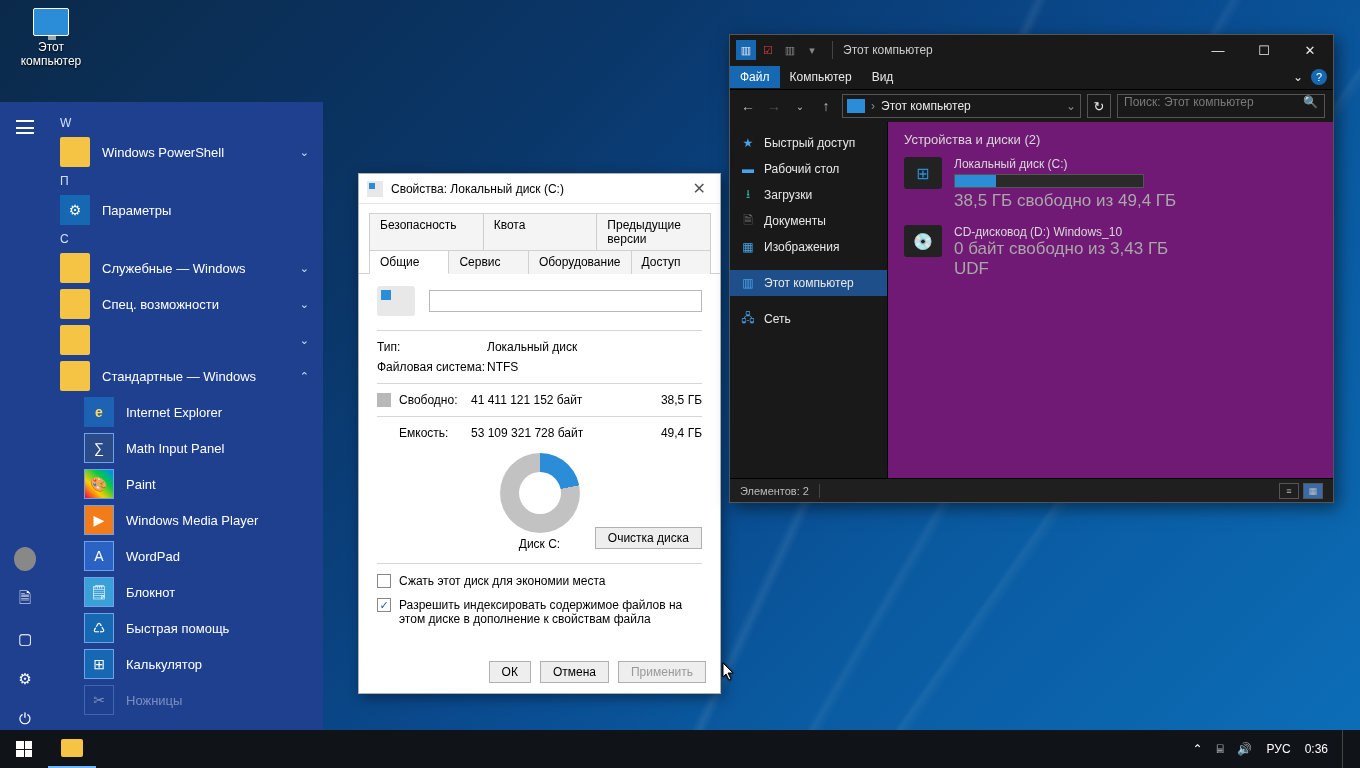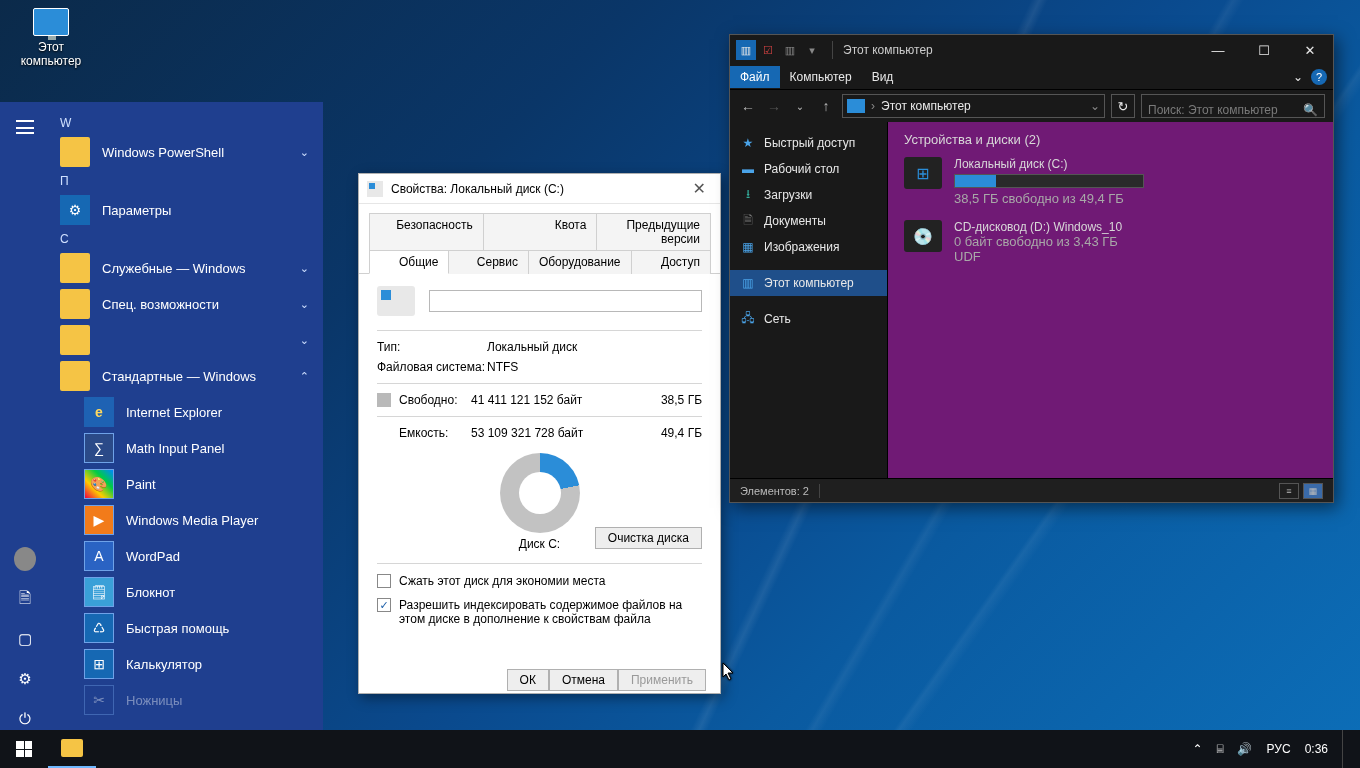--- a/index.html
+++ b/index.html
@@ -32,21 +32,21 @@
 
 .props{position:absolute;left:358px;top:173px;width:363px;height:521px;background:#fff;border:1px solid #b0b0b0;box-shadow:3px 4px 12px rgba(0,0,0,.4);color:#000;font-size:12px}
 .props-title{height:30px;display:flex;align-items:center;padding:0 8px;border-bottom:1px solid #e6e6e6}
 .props-title .dic{width:16px;height:16px;background:#e8e8e8;margin-right:8px;position:relative}
 .props-title .dic::after{content:"";position:absolute;top:2px;left:2px;width:6px;height:6px;background:#2b8dd8}
 .props-x{margin-left:auto;font-size:16px;color:#555;cursor:pointer;padding:0 6px}
 .tabstrip{display:flex;flex-wrap:wrap;border-bottom:1px solid #d0d0d0;padding:8px 10px 0}
 .tab{padding:4px 10px;border:1px solid #d0d0d0;border-bottom:none;background:#f4f4f4;font-size:12px;cursor:pointer;position:relative;top:1px;margin-right:-1px}
 .tab.active{background:#fff;border-bottom:1px solid #fff;z-index:1}
 .tabrow{display:flex;width:100%}
-.tabrow .tab{flex:1;text-align:right}
+.tabrow .tab{flex:1;text-align:left}
 .props-body{padding:12px 18px}
 .drive-row{display:flex;align-items:center;gap:14px;margin-bottom:14px}
 .drive-ic{width:38px;height:30px;background:#e8e8e8;border-radius:3px;position:relative}
 .drive-ic::after{content:"";position:absolute;top:4px;left:4px;width:10px;height:10px;background:#2b8dd8}
 .name-box{flex:1;height:22px;border:1px solid #b8b8b8;background:#fff}
 .kv{display:flex;padding:3px 0;font-size:12px}
 .kv .k{width:110px}
 .hr{border-top:1px solid #d6d6d6;margin:6px 0}
 .space-row{display:flex;align-items:center;padding:3px 0}
 .sw{width:14px;height:14px;margin-right:8px}
@@ -56,55 +56,55 @@
 .space-row .bytes{width:128px}
 .space-row .gb{text-align:right;flex:1}
 .donut{width:80px;height:80px;border-radius:50%;margin:10px auto 4px;background:conic-gradient(#2b8dd8 0 21.9%,#c2c2c2 21.9% 100%);display:flex;align-items:center;justify-content:center}
 .donut::after{content:"";width:42px;height:42px;border-radius:50%;background:#fff}
 .disk-label{text-align:center;font-size:12px;margin-bottom:4px}
 .clean{float:right;margin-top:-28px}
 .btn{height:22px;padding:0 12px;background:#eee;border:1px solid #b0b0b0;font-size:12px;cursor:pointer}
 .btn:disabled{color:#999}
 .cb-row{display:flex;gap:8px;font-size:12px;margin-top:10px}
 .cb{width:14px;height:14px;border:1px solid #888;flex-shrink:0;display:flex;align-items:center;justify-content:center;font-size:11px;color:#1a5da8}
-.props-footer{position:absolute;bottom:2px;right:14px;display:flex;gap:0}
+.props-footer{position:absolute;bottom:10px;right:14px;display:flex;gap:9px}
 
 .exp{position:absolute;left:729px;top:34px;width:605px;height:469px;background:#1a1a1a;border:1px solid #555;box-shadow:4px 5px 16px rgba(0,0,0,.5);color:#e8e8e8;font-size:12px;display:flex;flex-direction:column}
 .exp-titlebar{height:30px;background:#191919;display:flex;align-items:center;padding-left:6px}
 .exp-titlebar .qat{display:flex;gap:2px;margin-right:10px}
 .qat span{width:20px;height:20px;display:flex;align-items:center;justify-content:center;font-size:11px}
 .exp-title{font-size:12px;color:#ccc}
 .exp-ctl{margin-left:auto;display:flex}
 .exp-ctl div{width:46px;height:30px;display:flex;align-items:center;justify-content:center;font-size:13px;cursor:pointer}
 .exp-ribbon{height:25px;background:#191919;display:flex;align-items:center;border-bottom:1px solid #000}
 .rtab{padding:4px 10px;cursor:pointer}
 .rtab.file{background:#1668b3;color:#fff}
 .rchev{margin-left:auto;padding:0 6px;display:flex;gap:8px;align-items:center}
 .help{width:16px;height:16px;border-radius:50%;background:#1668b3;color:#fff;display:flex;align-items:center;justify-content:center;font-size:11px}
 .exp-addr{height:32px;display:flex;align-items:center;gap:6px;padding:0 8px;background:#191919}
 .nav-btn{width:20px;height:20px;color:#bbb;display:flex;align-items:center;justify-content:center;font-size:14px;cursor:pointer}
 .addr-box{flex:1;height:24px;border:1px solid #555;background:#191919;display:flex;align-items:center;padding:0 4px;gap:6px}
 .mini-pc{width:18px;height:14px;background:#2b8dd8}
 .addr-refresh{width:24px;height:24px;border:1px solid #555;display:flex;align-items:center;justify-content:center;font-size:13px}
-.search-box{width:184px;height:24px;border:1px solid #555;background:#191919;display:flex;align-items:flex-end;padding:0 6px;color:#7a7a7a}
+.search-box{width:208px;height:24px;border:1px solid #555;background:#191919;display:flex;align-items:flex-start;padding:0 6px;color:#7a7a7a}
 .search-box span:last-child{margin-left:auto}
 .exp-body{flex:1;display:flex;overflow:hidden}
 .tree{width:158px;background:#191919;border-right:1px solid #000;padding:8px 0}
 .tree-item{display:flex;align-items:center;gap:8px;height:26px;padding:0 10px;cursor:pointer}
 .tree-item.sel{background:#1f4f8a}
 .tree-item.head{color:#e8e8e8}
 .tic{width:16px;height:14px;display:flex;align-items:center;justify-content:center;font-size:12px}
 .content{flex:1;background:#701a75;padding:10px 16px}
 .group-head{font-size:13px;color:#d8d8d8;margin-bottom:10px}
 .drive{display:flex;gap:12px;margin-bottom:14px}
 .drv-ic{width:38px;height:32px;background:#222;border-radius:3px;position:relative;display:flex;align-items:center;justify-content:center;font-size:16px}
 .drv-info .title{color:#d8d8d8}
 .bar{width:190px;height:14px;border:1px solid #555;background:#2a2a2a;margin:3px 0;position:relative}
 .bar-fill{position:absolute;top:0;left:0;height:100%;background:#2b8dd8}
-.drv-sub{color:#a8a8a8;font-size:13px}
+.drv-sub{color:#a8a8a8;font-size:17px}
 .statusbar{height:24px;background:#1f1f1f;border-top:1px solid #000;display:flex;align-items:center;padding:0 10px;font-size:11px;color:#bbb}
 .statusbar .views{margin-left:auto;display:flex;gap:4px}
 .vw{width:20px;height:16px;border:1px solid #555;display:flex;align-items:center;justify-content:center;font-size:9px}
 
 .taskbar{position:absolute;bottom:0;left:0;right:0;height:38px;background:#101318;display:flex;align-items:center;color:#fff}
 .tb-btn{width:48px;height:38px;display:flex;align-items:center;justify-content:center;cursor:pointer}
 .win-logo{width:16px;height:16px;display:grid;grid-template-columns:1fr 1fr;grid-template-rows:1fr 1fr;gap:1px}
 .win-logo span{background:#fff}
 .tb-fold{width:22px;height:18px;background:#f5c445;border-radius:2px}
 .tray{margin-left:auto;display:flex;align-items:center;gap:14px;padding:0 12px;font-size:12px}

